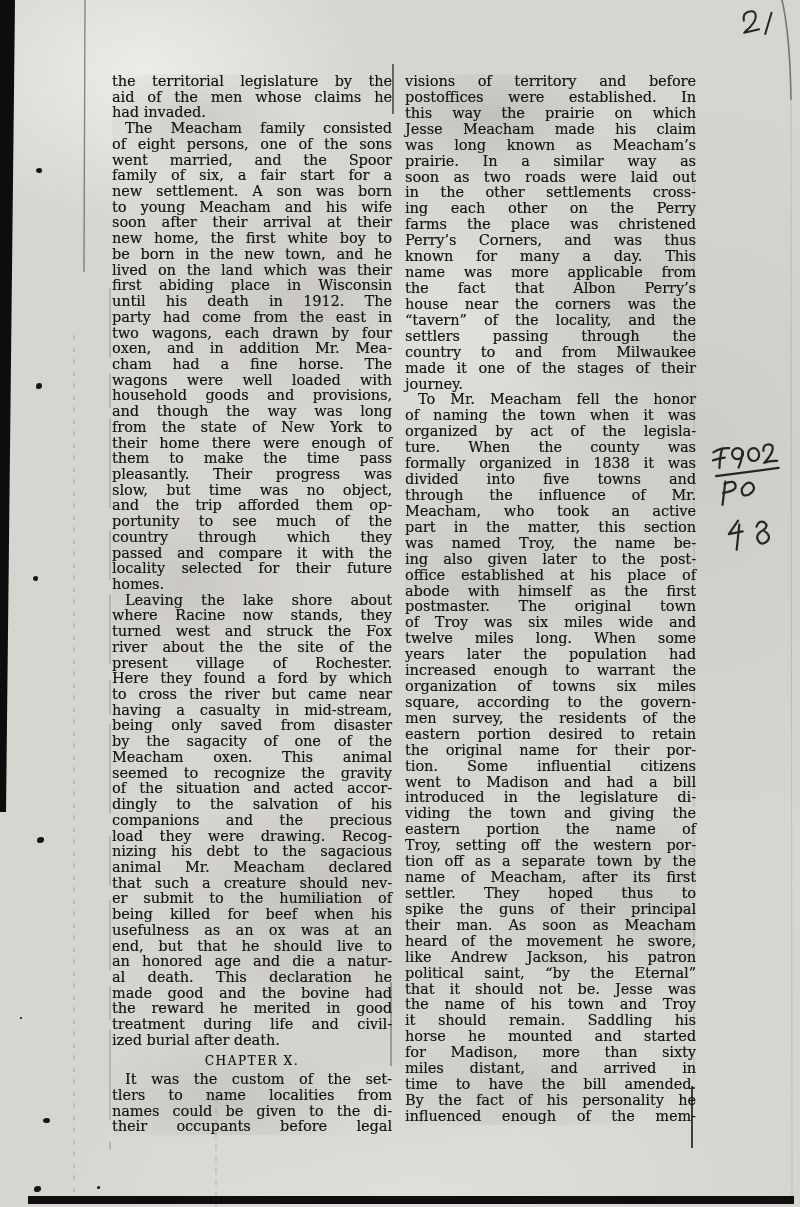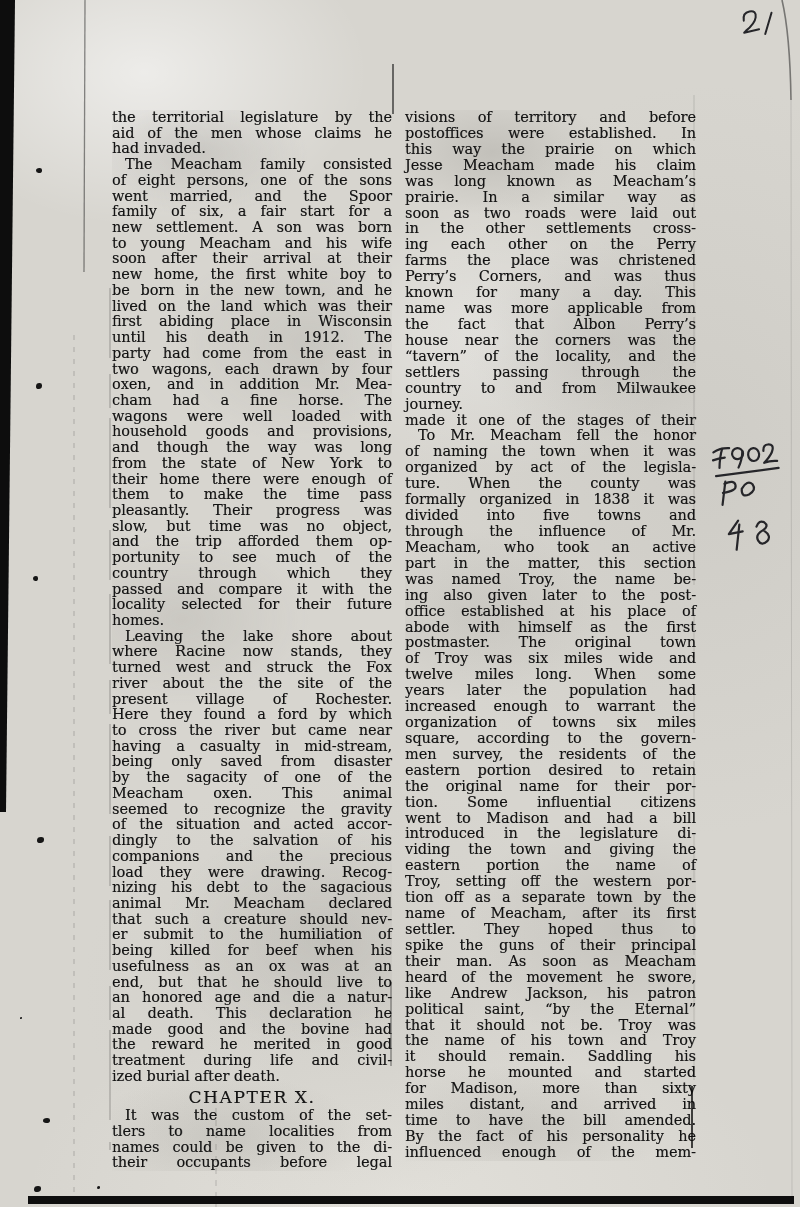--- a/index.html
+++ b/index.html
@@ -31,36 +31,35 @@
     position:absolute;top:74px;
     color:#141414;
     font-size:14.4px;
     text-shadow:0.35px 0.35px 0.1px rgba(25,25,25,0.45);
     background-image:
       radial-gradient(ellipse 160px 90px at 30% 4%, rgba(140,138,132,0.28), transparent 70%),
       radial-gradient(ellipse 200px 140px at 70% 22%, rgba(150,148,142,0.22), transparent 72%),
       radial-gradient(ellipse 180px 120px at 25% 48%, rgba(150,148,142,0.20), transparent 72%),
       radial-gradient(ellipse 220px 160px at 75% 78%, rgba(145,143,137,0.24), transparent 72%),
       radial-gradient(ellipse 200px 90px at 40% 97%, rgba(150,148,142,0.26), transparent 72%);
-    margin-top: 36px;
   }
   .col-left{left:112px;width:280px;}
   .col-right{left:405px;width:291px;}
   .col-left .line{line-height:15.72px;}
   .col-right .line{line-height:15.92px;}
   .line{
     text-align:justify;
     text-align-last:justify;
     white-space:normal;
   }
   .line.e{text-align-last:left;}
   .line.i{text-indent:13px;}
   .line.c{
     text-align:center;text-align-last:center;
-    font-size:17px;letter-spacing:1.6px;
+    font-size:12px;letter-spacing:1.6px;
     margin:5px 0 3px 0;
   }
   .speck{position:absolute;background:#161616;border-radius:60% 40% 55% 45%;}
   .hand{position:absolute;}
   .hand path, .hand circle, .hand ellipse{
     fill:none;stroke:#26262a;stroke-linecap:round;stroke-linejoin:round;
   }
   .overlay{position:absolute;left:0;top:0;pointer-events:none;}
 </style>
 </head>
@@ -151,22 +150,22 @@
       <div class="line">ing each other on the Perry</div>
       <div class="line">farms the place was christened</div>
       <div class="line">Perry’s Corners, and was thus</div>
       <div class="line">known for many a day.  This</div>
       <div class="line">name was more applicable from</div>
       <div class="line">the fact that Albon Perry’s</div>
       <div class="line">house near the corners was the</div>
       <div class="line">“tavern” of the locality, and the</div>
       <div class="line">settlers passing through the</div>
       <div class="line">country to and from Milwaukee</div>
+      <div class="line">made it one of the stages of their</div>
       <div class="line e">journey.</div>
-      <div class="line">made it one of the stages of their</div>
       <div class="line i">To Mr. Meacham fell the honor</div>
       <div class="line">of naming the town when it was</div>
       <div class="line">organized by act of the legisla-</div>
       <div class="line">ture.  When the county was</div>
       <div class="line">formally organized in 1838 it was</div>
       <div class="line">divided into five towns and</div>
       <div class="line">through the influence of Mr.</div>
       <div class="line">Meacham, who took an active</div>
       <div class="line">part in the matter, this section</div>
       <div class="line">was named Troy, the name be-</div>
@@ -190,21 +189,21 @@
       <div class="line">eastern portion the name of</div>
       <div class="line">Troy, setting off the western por-</div>
       <div class="line">tion off as a separate town by the</div>
       <div class="line">name of Meacham, after its first</div>
       <div class="line">settler.  They hoped thus to</div>
       <div class="line">spike the guns of their principal</div>
       <div class="line">their man.  As soon as Meacham</div>
       <div class="line">heard of the movement he swore,</div>
       <div class="line">like Andrew Jackson, his patron</div>
       <div class="line">political saint, “by the Eternal”</div>
-      <div class="line">that it should not be.  Troy was</div>
+      <div class="line">that it should not be.  Jesse was</div>
       <div class="line">the name of his town and Troy</div>
       <div class="line">it should remain.  Saddling his</div>
       <div class="line">horse he mounted and started</div>
       <div class="line">for Madison, more than sixty</div>
       <div class="line">miles distant, and arrived in</div>
       <div class="line">time to have the bill amended.</div>
       <div class="line">By the fact of his personality he</div>
       <div class="line">influenced enough of the mem-</div>
     </div>
 

